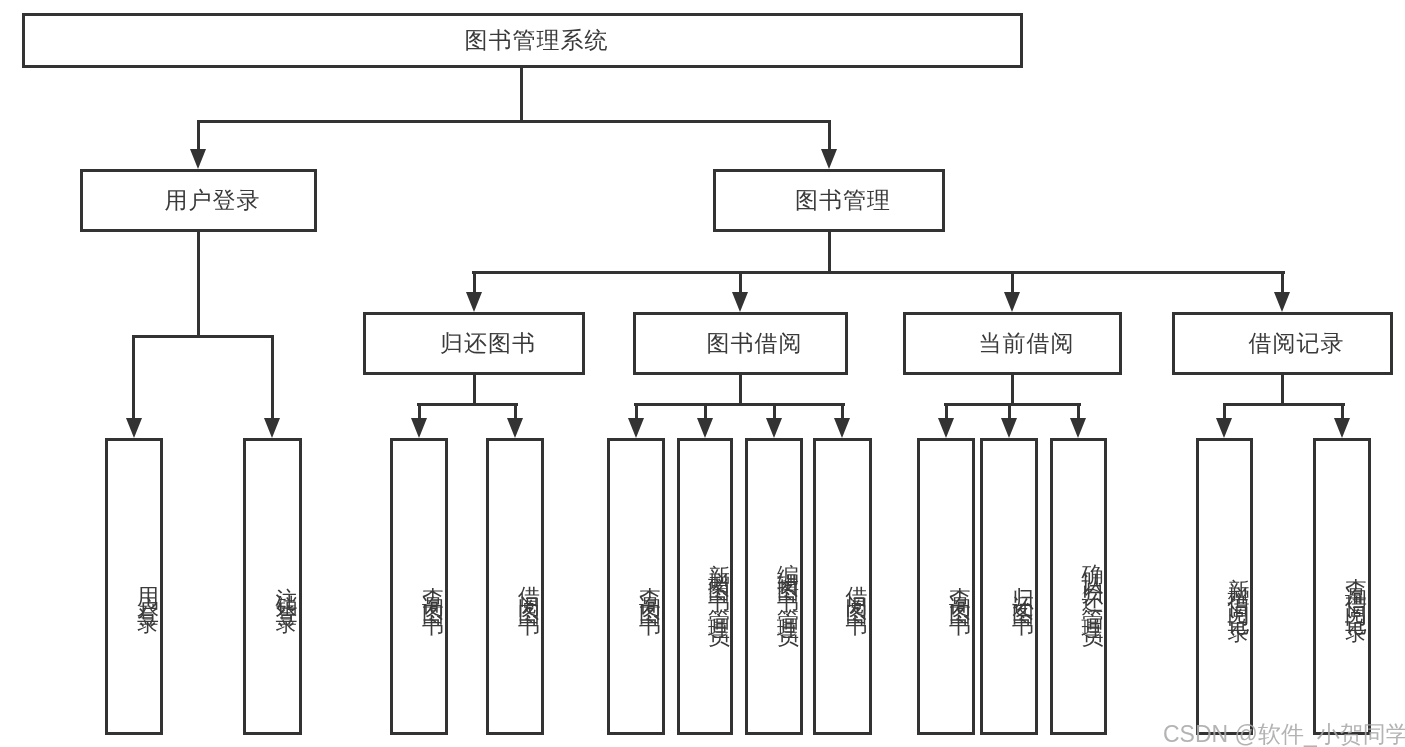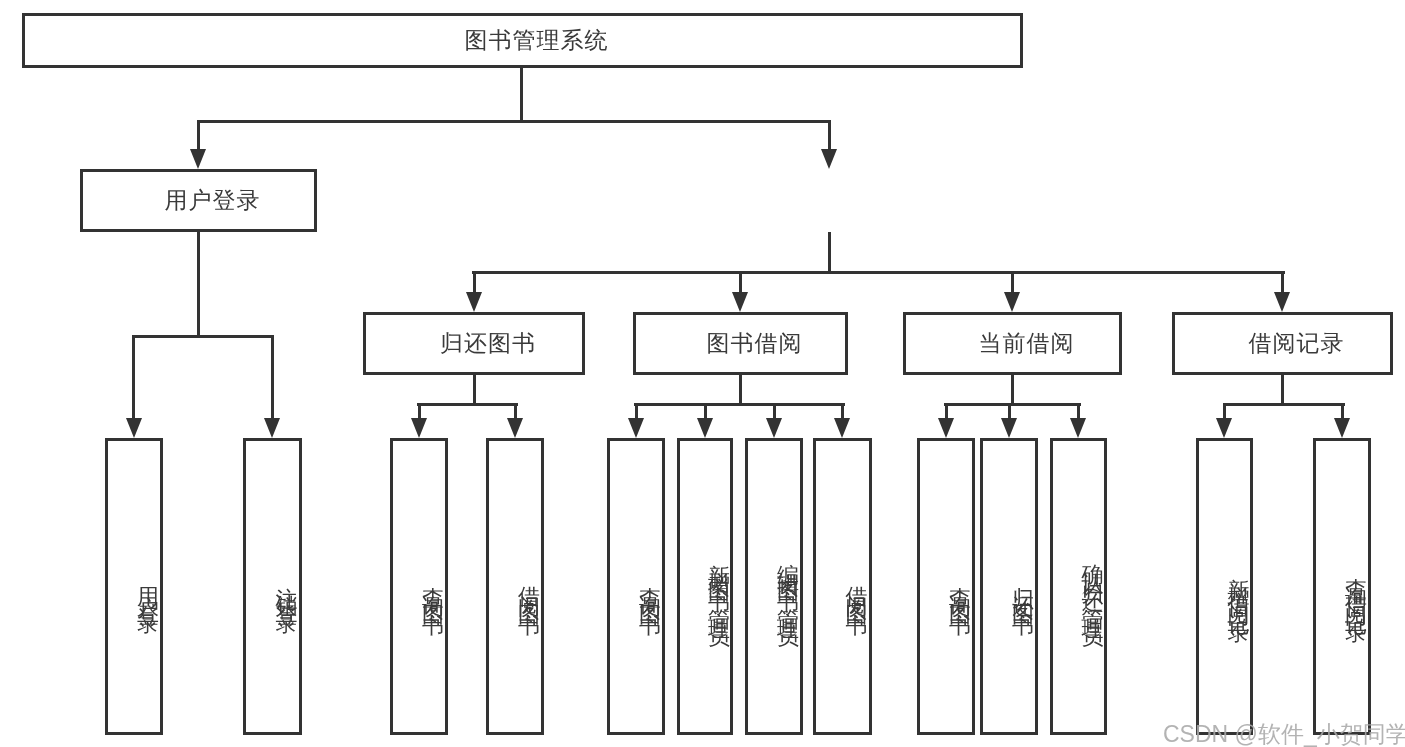--- a/index.html
+++ b/index.html
@@ -91,20 +91,23 @@
   <div class="line" style="left:1341px;top:403px;width:3px;height:17px;"></div>
   <div class="arrow" style="left:1334px;top:418px;"></div>
 
   <div class="box" style="left:22px;top:13px;width:1001px;height:55px;">
     <span>图书管理系统</span>
   </div>
 
   <div class="box" style="left:80px;top:169px;width:237px;height:63px;">
     <span>用户登录</span>
   </div>
+  <div class="box" style="left:713px;top:169px;width:232px;height:63px;">
+    <span>图书管理</span>
+  </div>
 
   <div class="box" style="left:363px;top:312px;width:222px;height:63px;">
     <span>归还图书</span>
   </div>
   <div class="box" style="left:633px;top:312px;width:215px;height:63px;">
     <span>图书借阅</span>
   </div>
   <div class="box" style="left:903px;top:312px;width:219px;height:63px;">
     <span>当前借阅</span>
   </div>

